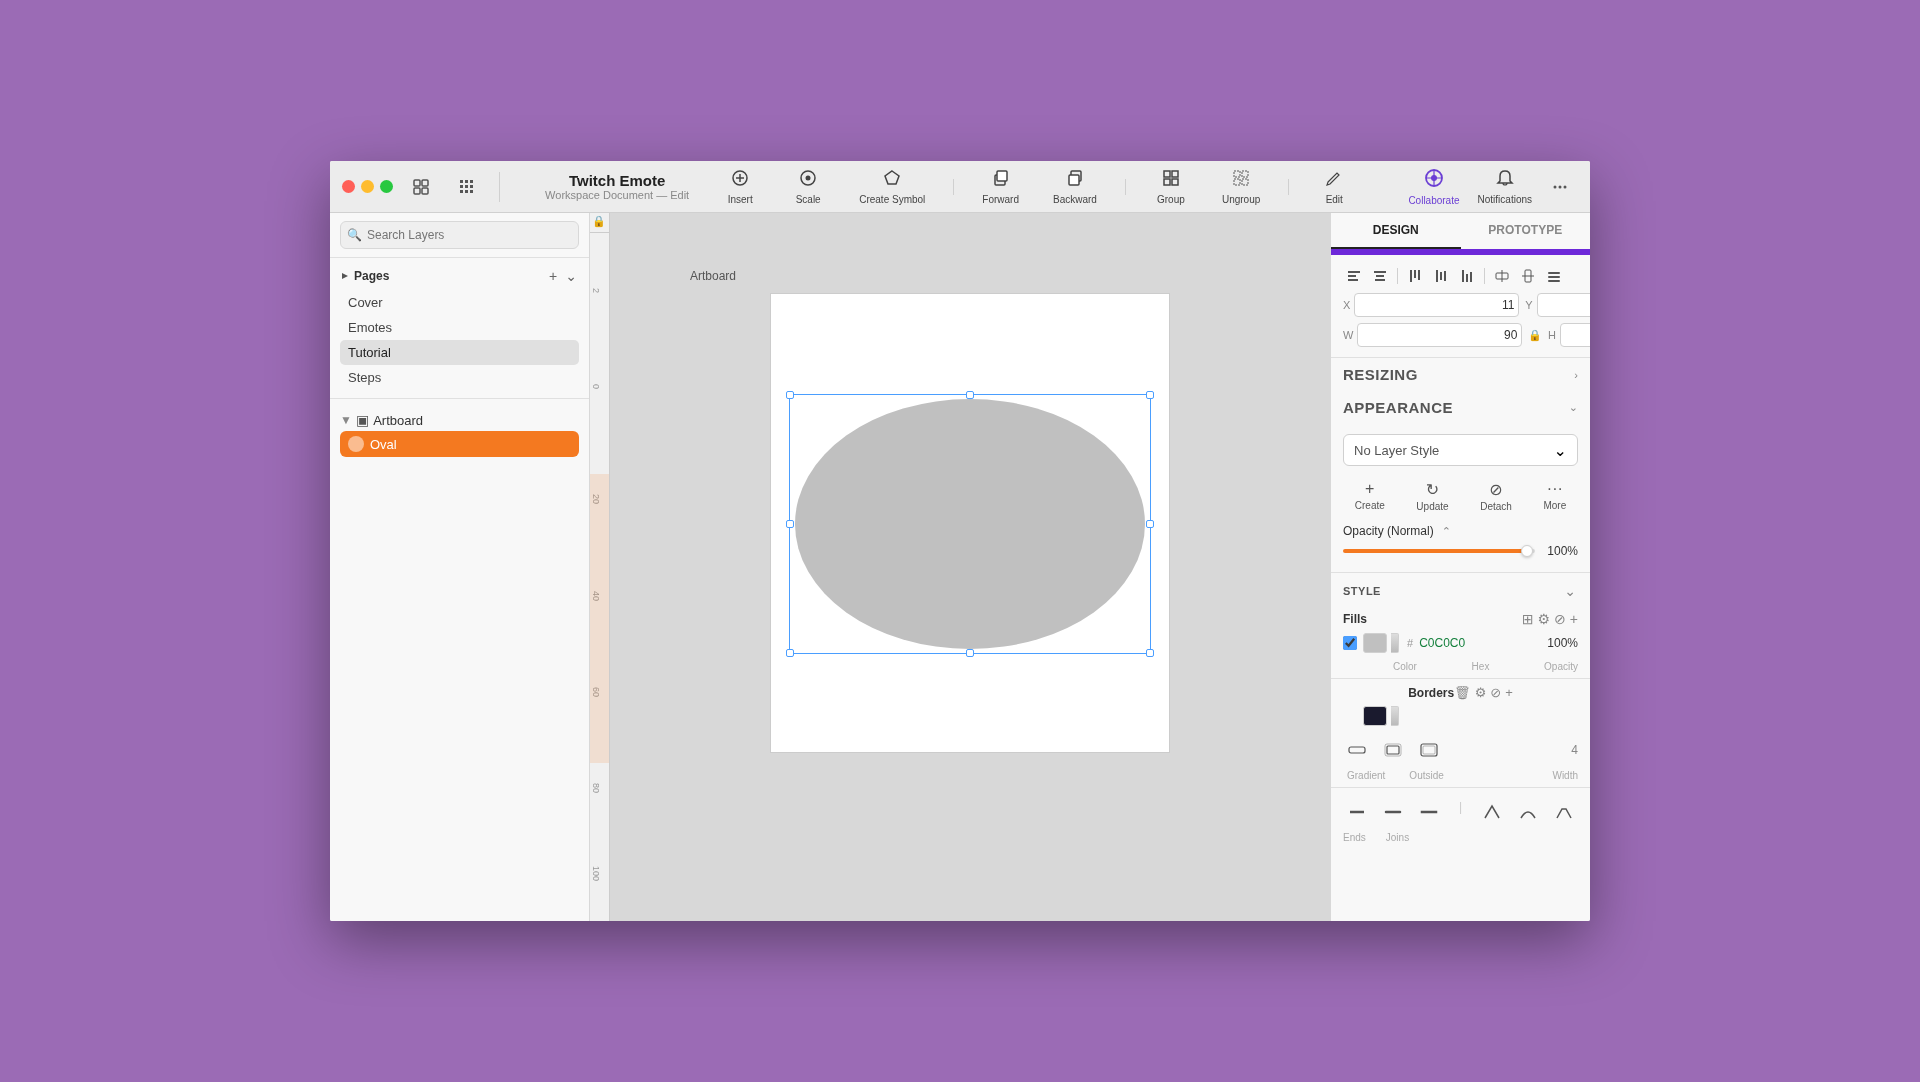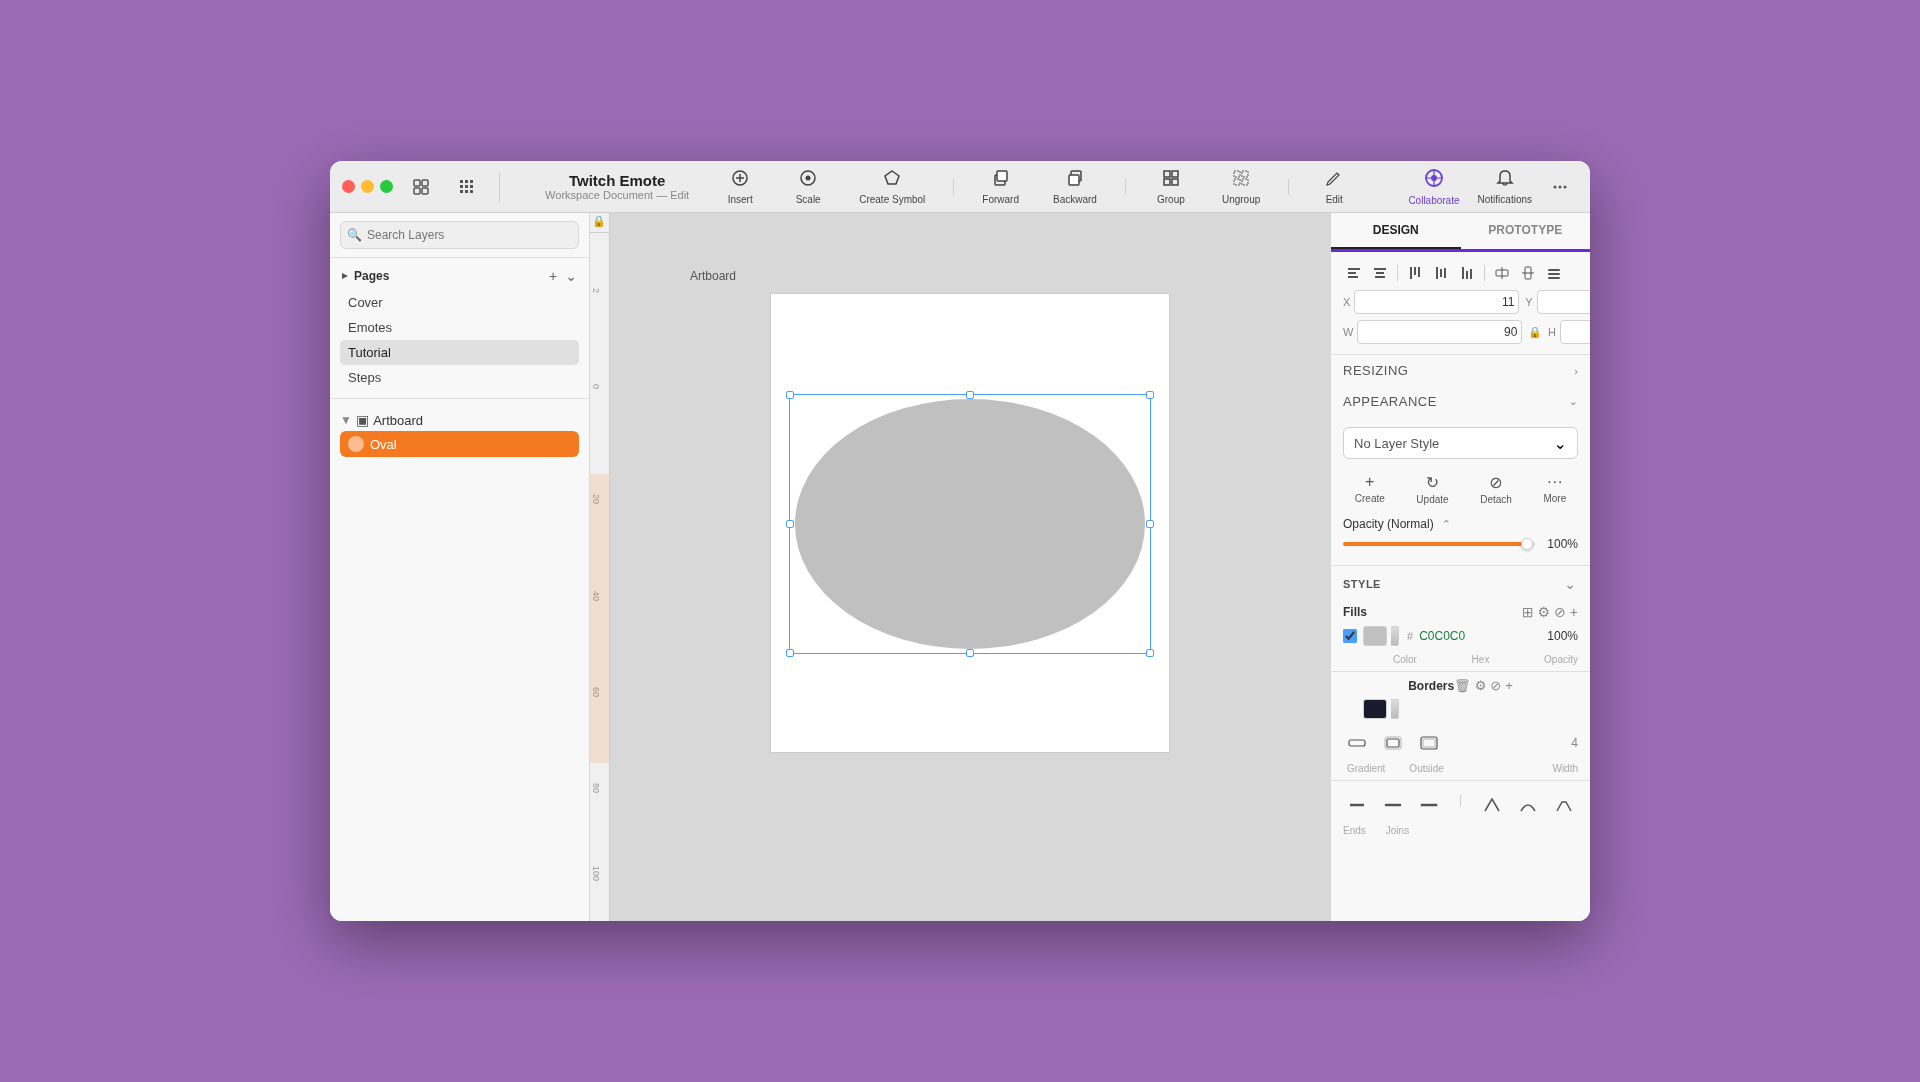--- a/index.html
+++ b/index.html
@@ -8,21 +8,21 @@
       display: flex;
       justify-content: center;
       align-items: center;
       min-height: 100vh;
       font-family: -apple-system, BlinkMacSystemFont, 'Helvetica Neue', sans-serif;
     }
     .app-window {
       width: 1260px;
       height: 760px;
       background: #f0f0f0;
-      border-radius: 12px;
+      border-radius: 2px;
       box-shadow: 0 20px 60px rgba(0,0,0,0.4);
       display: flex;
       flex-direction: column;
       overflow: hidden;
     }
     
     .title-bar {
       height: 52px;
       background: #ececec;
       border-bottom: 1px solid #d0d0d0;
@@ -330,21 +330,21 @@
       width: 260px;
       background: #f8f8f8;
       border-left: 1px solid #d8d8d8;
       display: flex;
       flex-direction: column;
       flex-shrink: 0;
       overflow-y: auto;
     }
     .panel-tabs {
       display: flex;
-      border-bottom: 3px solid #6d28d9;
+      border-bottom: 6px solid #6d28d9;
     }
     .panel-tab {
       flex: 1;
       text-align: center;
       padding: 10px 0;
       font-size: 12px;
       font-weight: 600;
       color: #888;
       cursor: pointer;
       border-bottom: 2px solid transparent;
@@ -411,22 +411,22 @@
       color: #888;
     }
     .section-header {
       display: flex;
       align-items: center;
       justify-content: space-between;
       padding: 8px 12px;
       cursor: pointer;
     }
     .section-title {
-      font-size: 13px;
-      font-weight: 400;
+      font-size: 15px;
+      font-weight: 700;
       color: #555;
       letter-spacing: 0.5px;
     }
     .chevron { font-size: 11px; color: #888; }
     .appearance-section {
       padding: 10px 12px;
       border-bottom: 1px solid #e0e0e0;
     }
     .layer-style-dropdown {
       width: 100%;

